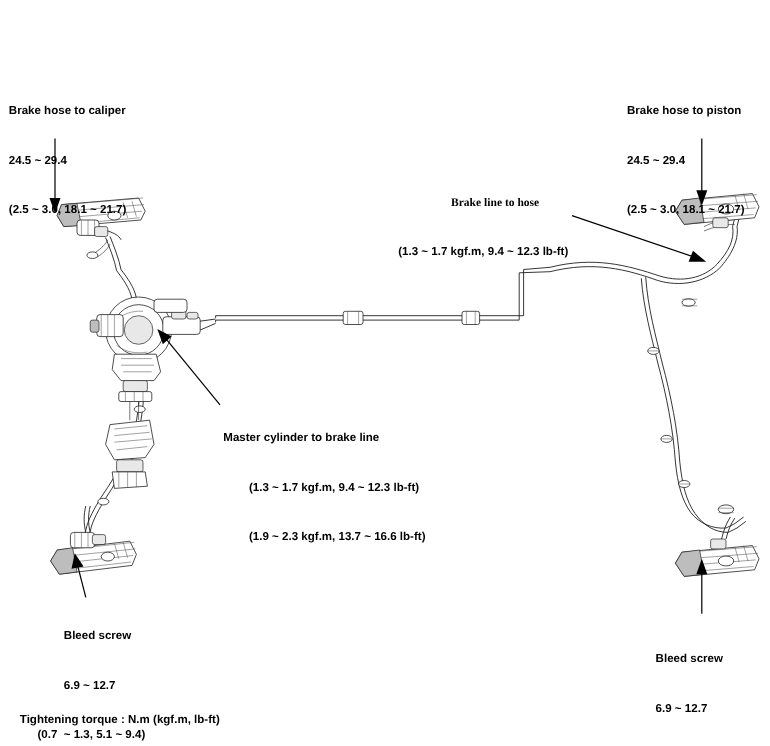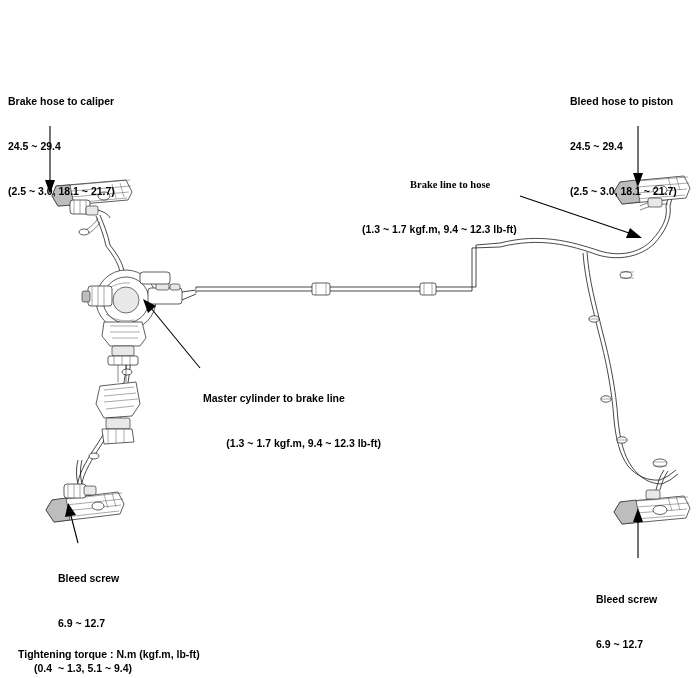--- a/index.html
+++ b/index.html
@@ -236,39 +236,40 @@
     </g>
   </svg>
 
   <div class="callout" style="left:8px; top:64px;">
     <span class="line">Brake hose to caliper</span>
     <span class="line">24.5 ~ 29.4</span>
     <span class="line">(2.5 ~ 3.0, 18.1 ~ 21.7)</span>
   </div>
 
   <div class="callout" style="left:570px; top:64px;">
-    <span class="line">Bleed hose to piston</span>
+    <span class="line">Brake hose to piston</span>
     <span class="line">24.5 ~ 29.4</span>
     <span class="line">(2.5 ~ 3.0, 18.1 ~ 21.7)</span>
   </div>
 
   <div class="callout" style="left:362px; top:147px;">
     <span class="line" style="padding-left:48px;font-family:Liberation Serif, serif;">Brake line to hose</span>
     <span class="line">(1.3 ~ 1.7 kgf.m, 9.4 ~ 12.3 lb-ft)</span>
   </div>
 
   <div class="callout" style="left:203px; top:361px;">
     <span class="line">Master cylinder to brake line</span>
     <span class="line">        (1.3 ~ 1.7 kgf.m, 9.4 ~ 12.3 lb-ft)</span>
+    <span class="line">        (1.9 ~ 2.3 kgf.m, 13.7 ~ 16.6 lb-ft)</span>
   </div>
 
   <div class="callout" style="left:34px; top:541px;">
     <span class="line" style="padding-left:24px;">Bleed screw</span>
     <span class="line" style="padding-left:24px;">6.9 ~ 12.7</span>
-    <span class="line">(0.4  ~ 1.3, 5.1 ~ 9.4)</span>
+    <span class="line">(0.7  ~ 1.3, 5.1 ~ 9.4)</span>
   </div>
 
   <div class="callout" style="left:566px; top:562px;">
     <span class="line" style="padding-left:30px;">Bleed screw</span>
     <span class="line" style="padding-left:30px;">6.9 ~ 12.7</span>
     
   </div>
 
   <div class="footer-note">Tightening torque : N.m (kgf.m, lb-ft)</div>
 </div>

